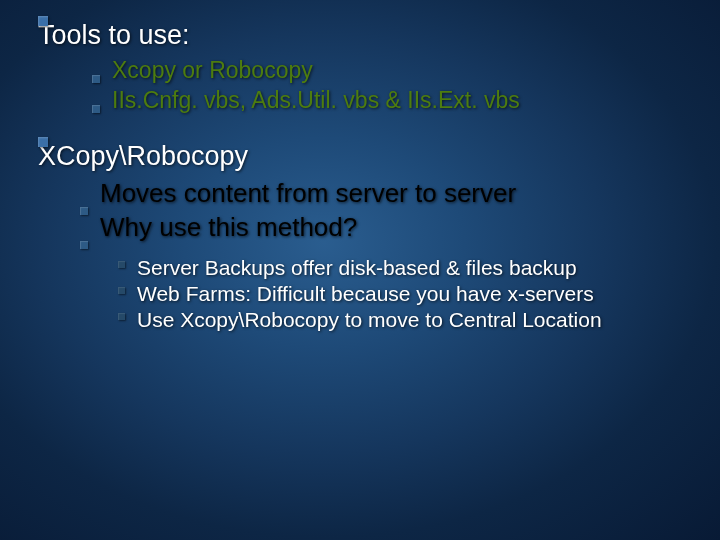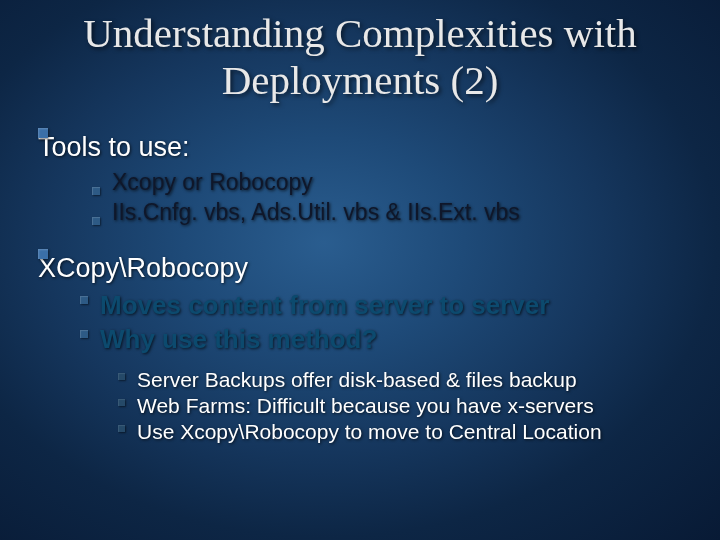--- a/index.html
+++ b/index.html
@@ -45,46 +45,45 @@
     height: 10px;
     background: #3a6fa8;
     box-shadow: inset 1px 1px 2px rgba(255,255,255,0.2), 1px 1px 2px rgba(0,0,0,0.5);
     margin-right: 14px;
     flex-shrink: 0;
     position: relative;
     top: 6px;
   }
   .level2 {
     font-size: 23px;
-    color: #0f172a;
+    color: #4d7c0f;
     margin-left: 62px;
     margin-bottom: 3px;
     text-shadow: 1px 1px 3px rgba(0,0,0,0.7);
     display: flex;
     align-items: baseline;
   }
   .level2 .bullet {
     width: 8px;
     height: 8px;
     background: #2d5a85;
     box-shadow: inset 1px 1px 1px rgba(255,255,255,0.15), 1px 1px 2px rgba(0,0,0,0.5);
     margin-right: 12px;
     flex-shrink: 0;
     position: relative;
     top: 5px;
   }
   .level2b {
     font-size: 26px;
-    color: #0c4a6e;
+    color: #000000;
     margin-left: 50px;
     margin-bottom: 3px;
     text-shadow: 1px 1px 3px rgba(0,0,0,0.7);
     display: flex;
-    align-items: flex-start;
-    font-weight: bold;
+    align-items: flex-end;
   }
   .level2b .bullet {
     width: 8px;
     height: 8px;
     background: #2d5a85;
     box-shadow: inset 1px 1px 1px rgba(255,255,255,0.15), 1px 1px 2px rgba(0,0,0,0.5);
     margin-right: 12px;
     flex-shrink: 0;
     position: relative;
     top: 6px;
@@ -109,21 +108,20 @@
     top: 5px;
   }
   .spacer-sm { height: 10px; }
   .spacer-md { height: 14px; }
 </style>
 </head>
 <body>
 
 <div class="slide">
 
-  <h1 class="title">Understanding Complexities with Deployments (2)</h1>
 
   <div class="level1">
     <span class="bullet"></span>
     <span>Tools to use:</span>
   </div>
 
   <div class="level2">
     <span class="bullet"></span>
     <span>Xcopy or Robocopy</span>
   </div>

